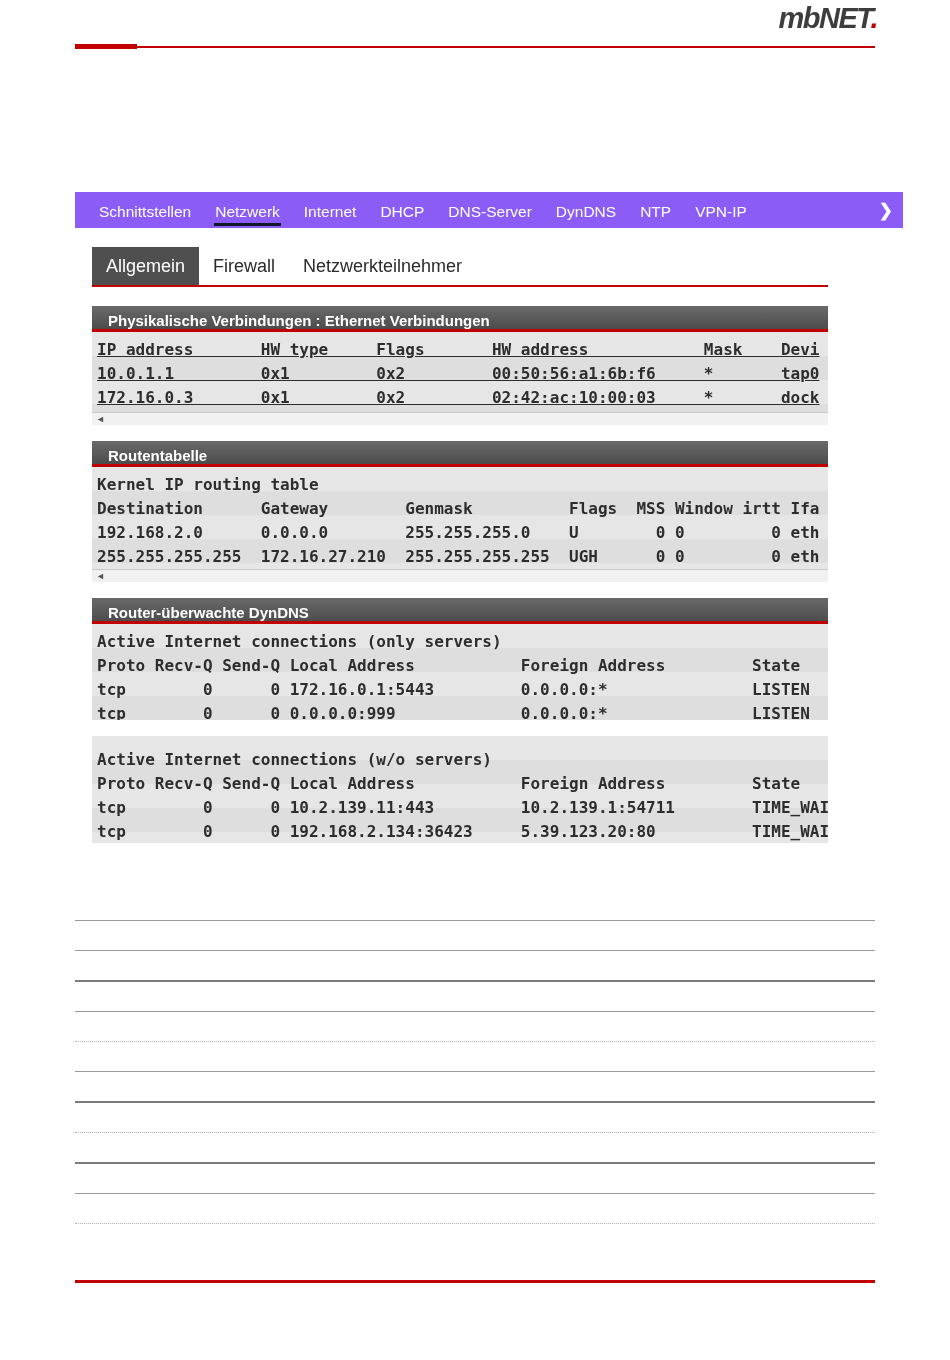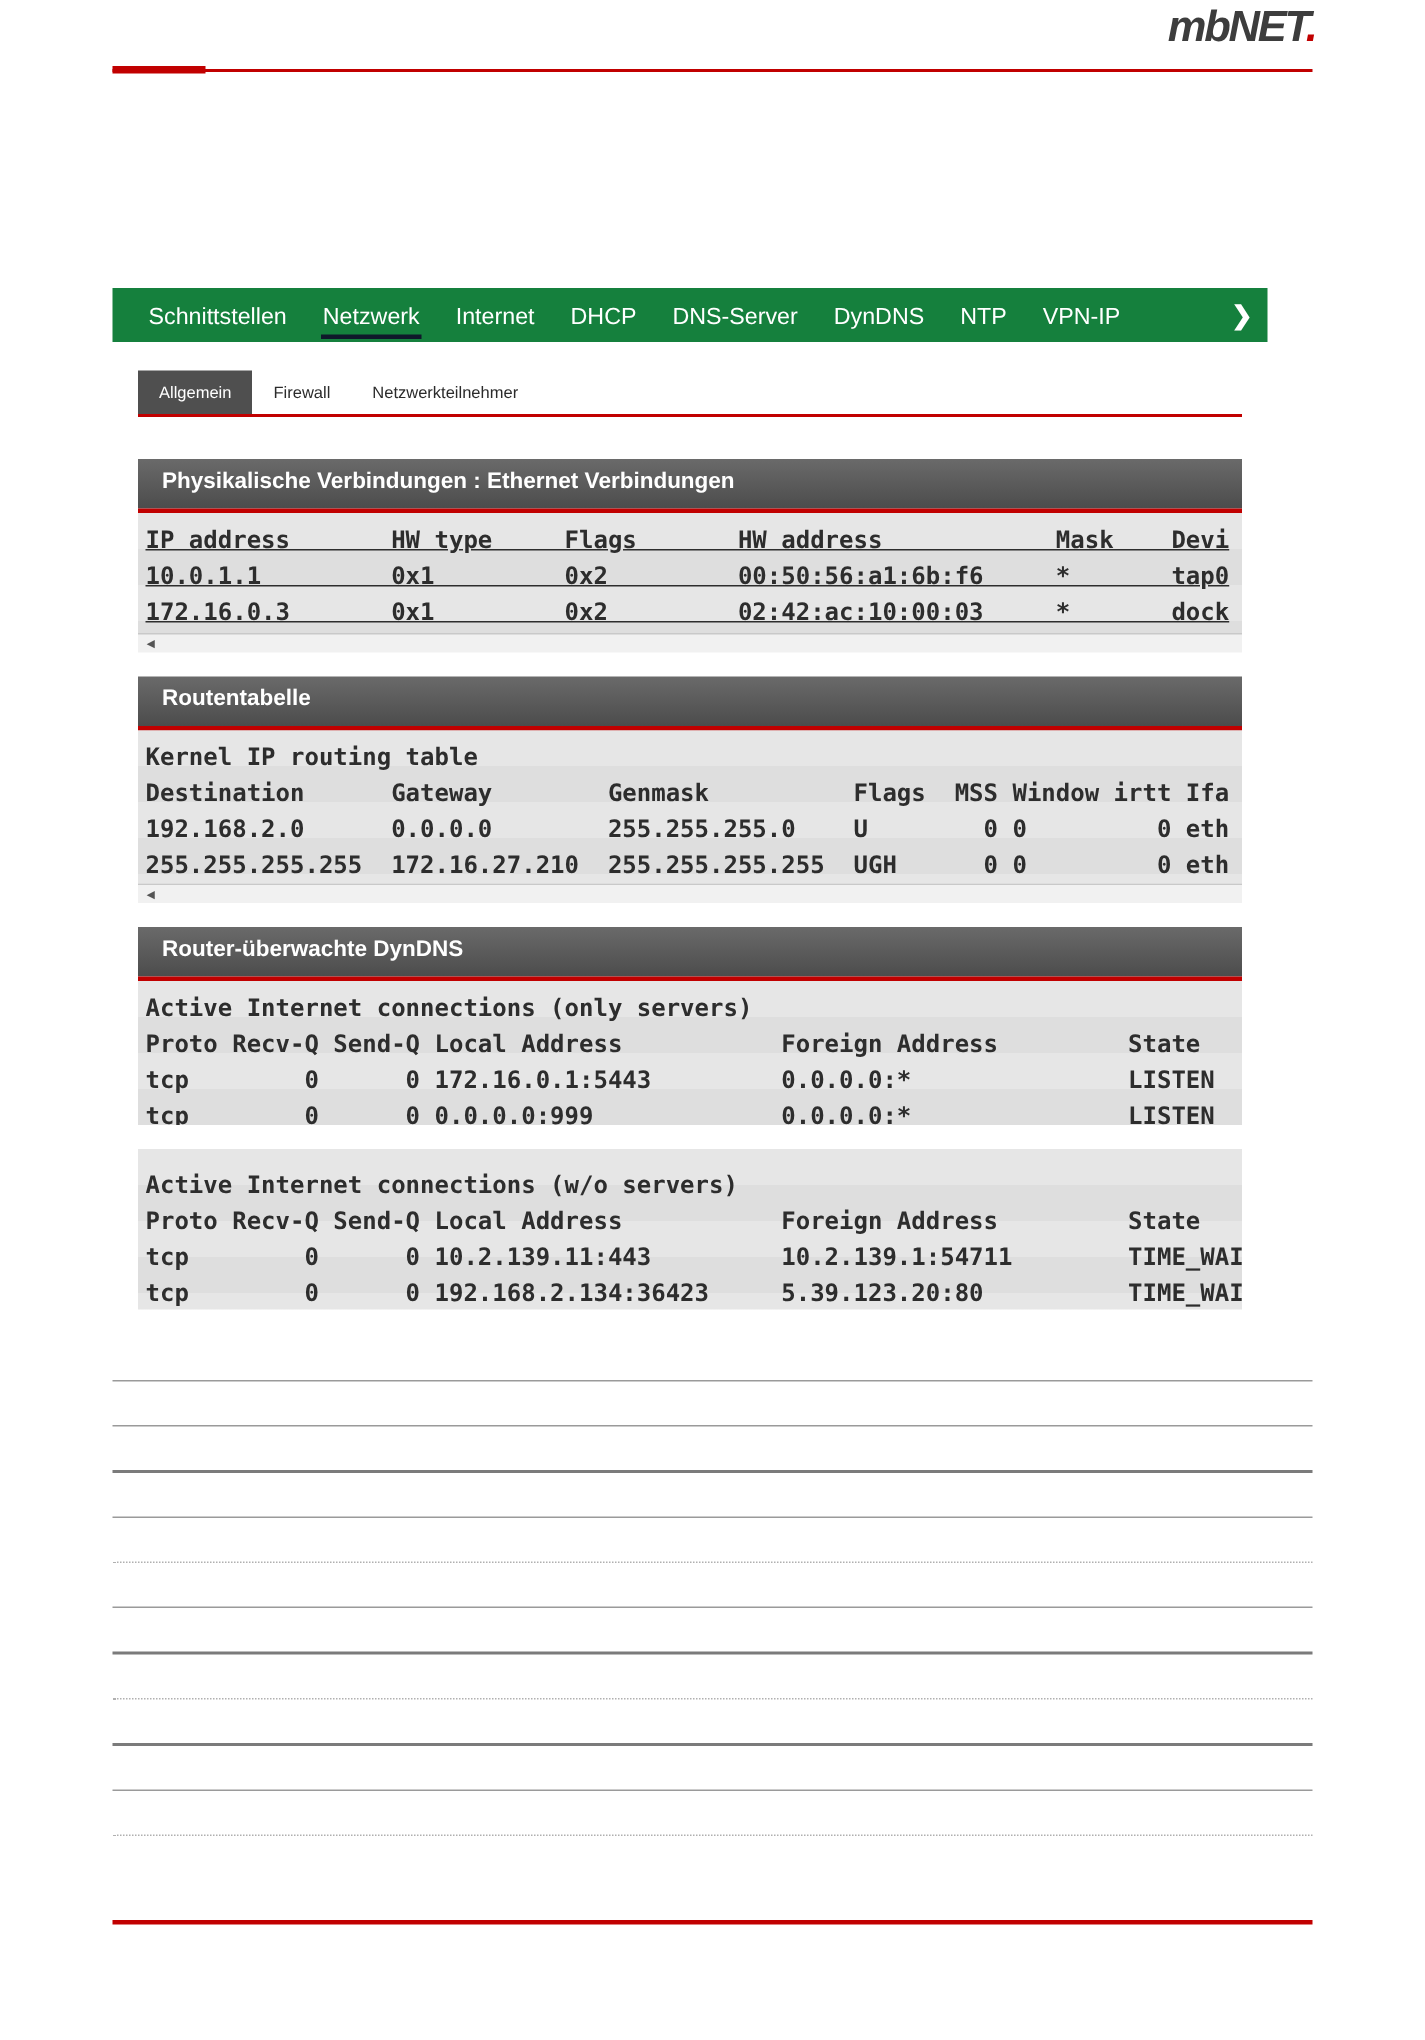--- a/index.html
+++ b/index.html
@@ -9,37 +9,37 @@
           font-family:"Liberation Sans", sans-serif; overflow:hidden; }
 
   
   .logo { position:absolute; top:2px; right:73px; font-style:italic; font-weight:bold;
           font-size:29px; color:#3d3d3d; letter-spacing:-1.5px; }
   .logo .dot { color:#c10000; }
   .rule-top { position:absolute; top:46px; left:75px; width:800px; height:2px; background:#c10000; }
   .rule-top-accent { position:absolute; top:44px; left:75px; width:62px; height:5px; background:#c10000; }
 
   
-  .navbar { position:absolute; top:192px; left:75px; width:770px; height:36px;
-            background:#15803d; display:flex; align-items:center; padding-left:12px; }
+  .navbar { position:absolute; top:192px; left:75px; width:828px; height:36px;
+            background:#8b5cf6; display:flex; align-items:center; padding-left:12px; }
   .nav-item { color:#ffffff; font-size:15.5px; margin:0 11px; padding:8px 1px 5px;
               cursor:pointer; white-space:nowrap; text-decoration:none; }
   .nav-item.active { border-bottom:3px solid #0f172a; padding-bottom:2px; }
   .nav-chevron { margin-left:auto; margin-right:10px; color:#fff; font-size:17px; font-weight:bold; cursor:pointer; }
 
   
   .subnav { position:absolute; top:247px; left:92px; width:736px; display:flex;
             align-items:stretch; border-bottom:2px solid #c10000; }
-  .subtab { font-size:11px; color:#2b2b2b; padding:9px 14px 8px; cursor:pointer; text-decoration:none;text-align:center; }
+  .subtab { font-size:18px; color:#2b2b2b; padding:9px 14px 8px; cursor:pointer; text-decoration:none;text-align:center; }
   .subtab.active { background:#4f4f4f; color:#ffffff; }
 
   
   .panels { position:absolute; top:306px; left:92px; width:736px; }
   .panel { margin-bottom:16px; }
-  .panel-header { height:36px; line-height:30px; background:linear-gradient(#6a6a6a,#4c4c4c);
+  .panel-header { height:26px; line-height:30px; background:linear-gradient(#6a6a6a,#4c4c4c);
                   border-bottom:3px solid #c10000; color:#ffffff; font-size:15px;
                   font-weight:bold; padding-left:16px; }
   .panel-body { background:repeating-linear-gradient(#e6e6e6 0 24px, #dedede 24px 48px); }
   .term { font-family:"DejaVu Sans Mono", monospace; font-weight:bold; font-size:16px;
           line-height:24px; color:#2d2d2d; white-space:pre; overflow:hidden;
           padding:6px 0 0 5px; }
   .panel-0 .term { height:80px;text-decoration:underline; }
   .panel-1 .term { height:102px; }
   .panel-2 .term { height:96px; }
   .panel-3 .term { height:107px; padding-top:12px; }

